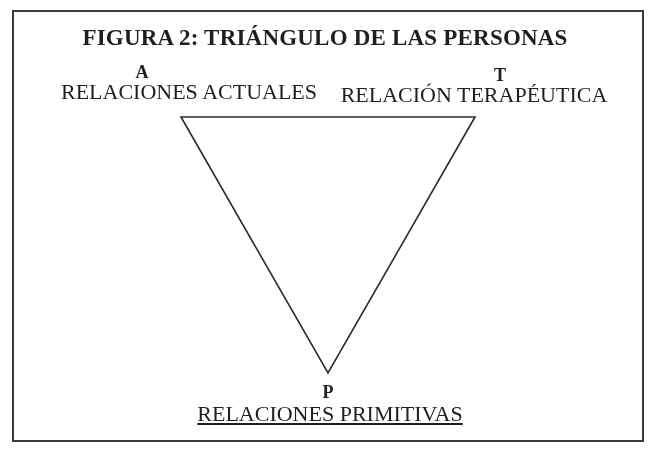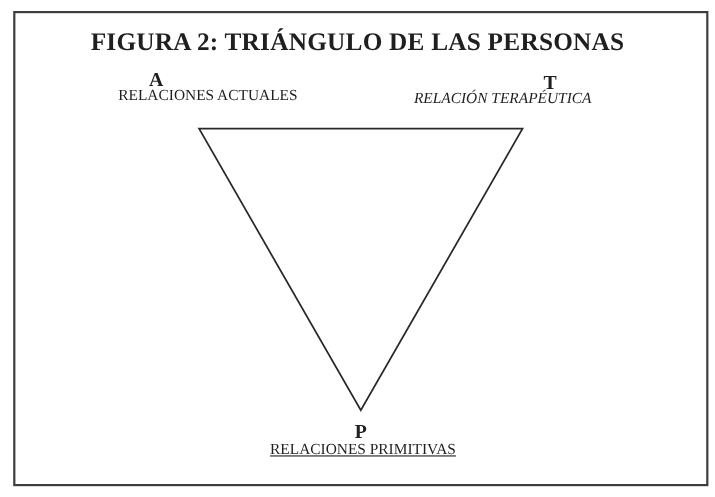--- a/index.html
+++ b/index.html
@@ -41,30 +41,30 @@
     position: absolute;
     transform: translateX(-50%);
     font-size: 18px;
     font-weight: bold;
     line-height: 1;
     white-space: nowrap;
   }
   .vertex-label {
     position: absolute;
     transform: translateX(-50%);
-    font-size: 14px;
+    font-size: 22px;
     font-weight: normal;
     line-height: 1;
     white-space: nowrap;
     text-align: center;
   }
   .letter-a { left: 142px; top: 63px; }
   .label-a  { left: 189px; top: 81px; }
   .letter-t { left: 500px; top: 66px; }
-  .label-t  { left: 457px; top: 84px; font-style: italic; }
+  .label-t  { left: 474px; top: 84px; }
   .letter-p { left: 328px; top: 383px; }
   .label-p  { left: 330px; top: 403px; text-decoration: underline; }
   .triangle-svg {
     position: absolute;
     left: 0;
     top: 0;
     width: 650px;
     height: 452px;
     pointer-events: none;
   }

